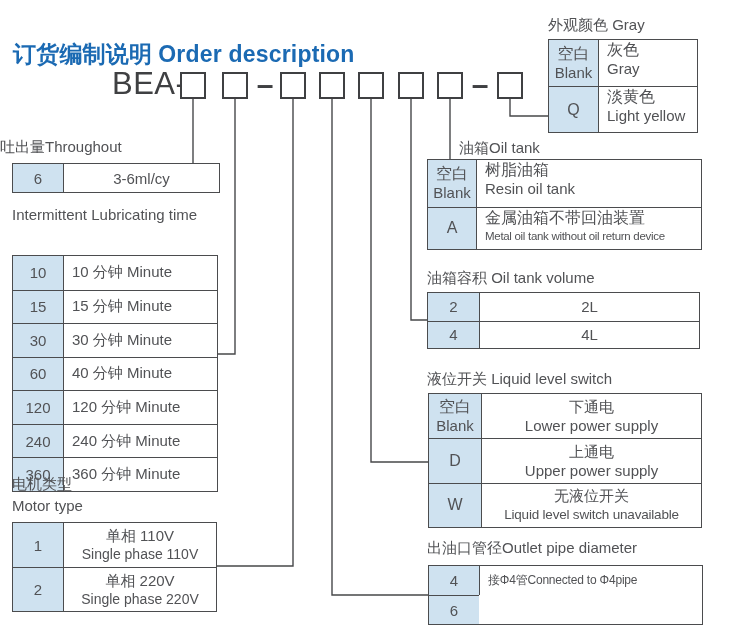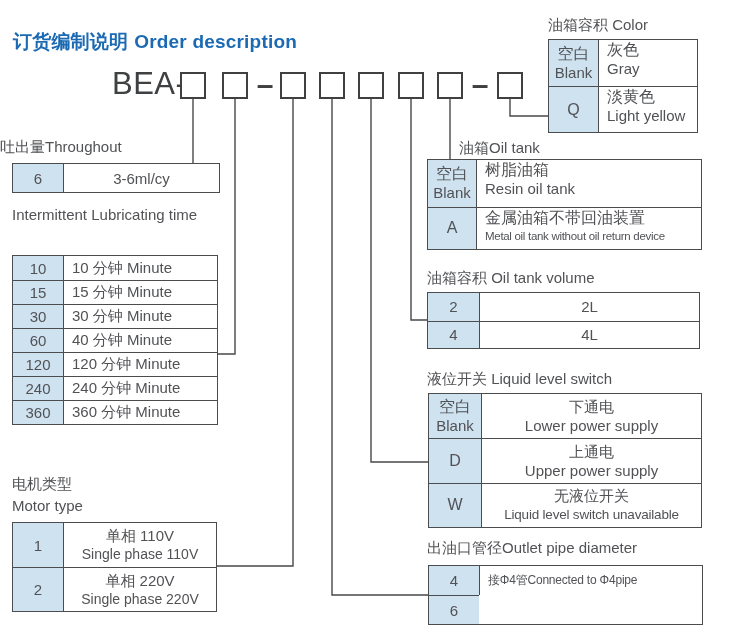--- a/index.html
+++ b/index.html
@@ -1,21 +1,21 @@
 <!DOCTYPE html>
 <html><head>
 <meta charset="utf-8">
 <style>
   html,body{margin:0;padding:0;background:#fff;}
   .stage{
     position:relative;width:733px;height:630px;background:#ffffff;overflow:hidden;
     font-family:"Liberation Sans","DejaVu Sans",sans-serif;color:#525356;
   }
   .title{
-    position:absolute;left:13px;top:29px;font-size:19px;font-weight:bold;
+    position:absolute;left:13px;top:39px;font-size:23px;font-weight:bold;
     color:#1b6ab3;white-space:nowrap;letter-spacing:0.2px;
   }
   .title .en{margin-left:6px;}
   .bea{
     position:absolute;left:112px;top:69px;font-size:31px;color:#3f4042;
     letter-spacing:0.5px;line-height:30px;font-weight:500;white-space:nowrap;
   }
   .codebox{
     position:absolute;top:72px;width:26px;height:27px;background:#fff;
     border:2px solid #3f4042;box-sizing:border-box;
@@ -83,21 +83,21 @@
 
   <div class="lbl" style="left:0;top:136px">吐出量Throughout</div>
   <div class="tbl" style="left:12px;top:163px;width:208px;height:30px;grid-template-columns:50px 1fr;grid-template-rows:1fr">
     <div class="cell code">6</div>
     <div class="cell bl">3-6ml/cy</div>
   </div>
 
   <div class="lbl" style="left:12px;top:204px">
     <div>Intermittent Lubricating time</div>
   </div>
-  <div class="tbl" style="left:12px;top:255px;width:206px;height:170px;grid-template-columns:50px 1fr;grid-template-rows:repeat(7,1fr)">
+  <div class="tbl" style="left:12px;top:255px;width:206px;height:237px;grid-template-columns:50px 1fr;grid-template-rows:repeat(7,1fr)">
     <div class="cell code">10</div>
     <div class="cell bl vleft">10 分钟 Minute</div>
     <div class="cell code bt">15</div>
     <div class="cell bl bt vleft">15 分钟 Minute</div>
     <div class="cell code bt">30</div>
     <div class="cell bl bt vleft">30 分钟 Minute</div>
     <div class="cell code bt">60</div>
     <div class="cell bl bt vleft">40 分钟 Minute</div>
     <div class="cell code bt">120</div>
     <div class="cell bl bt vleft">120 分钟 Minute</div>
@@ -117,21 +117,21 @@
       <div>单相 110V</div>
       <div class="en14">Single phase 110V</div>
     </div>
     <div class="cell code bt">2</div>
     <div class="cell bl bt two">
       <div>单相 220V</div>
       <div class="en14">Single phase 220V</div>
     </div>
   </div>
 
-  <div class="lbl" style="left:548px;top:14px">油箱容积 Color</div>
+  <div class="lbl" style="left:548px;top:14px">外观颜色 Gray</div>
   <div class="tbl" style="left:548px;top:39px;width:150px;height:94px;grid-template-columns:49px 1fr;grid-template-rows:1fr 1fr">
     <div class="cell code two">
       <div class="zh16">空白</div>
       <div class="en15">Blank</div>
     </div>
     <div class="cell bl two left vleft">
       <div class="zh16">灰色</div>
       <div class="en15">Gray</div>
     </div>
     <div class="cell code bt zh16">Q</div>

